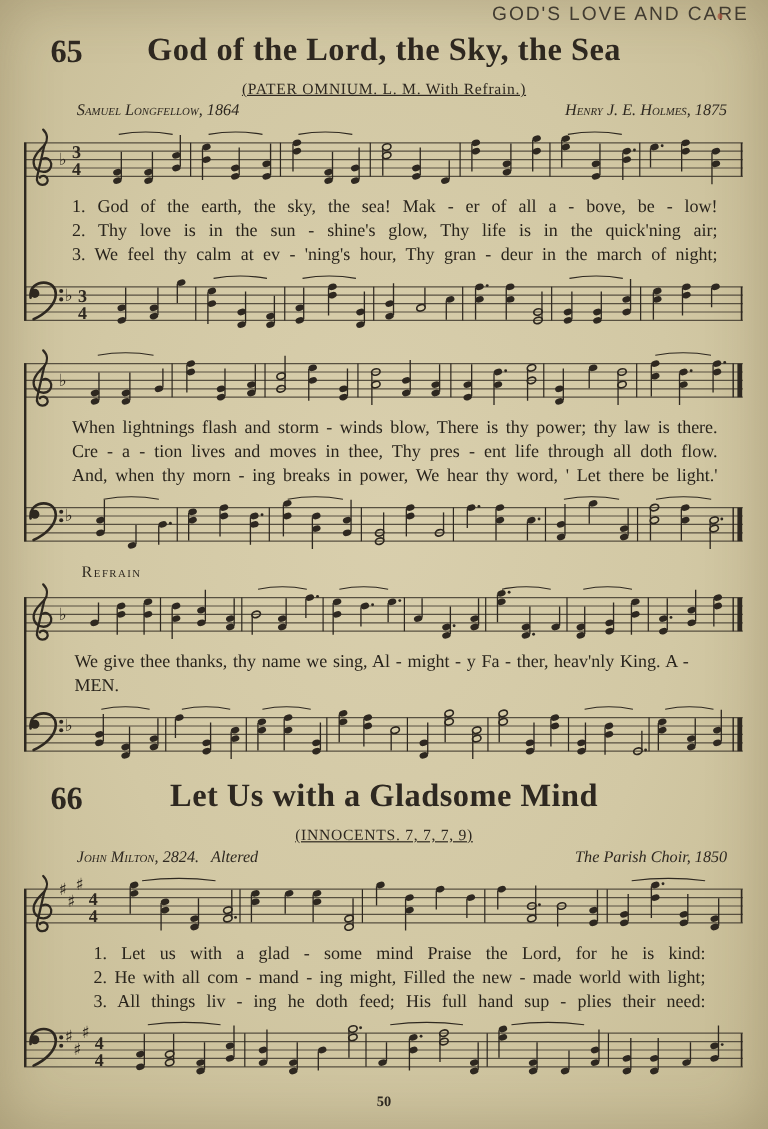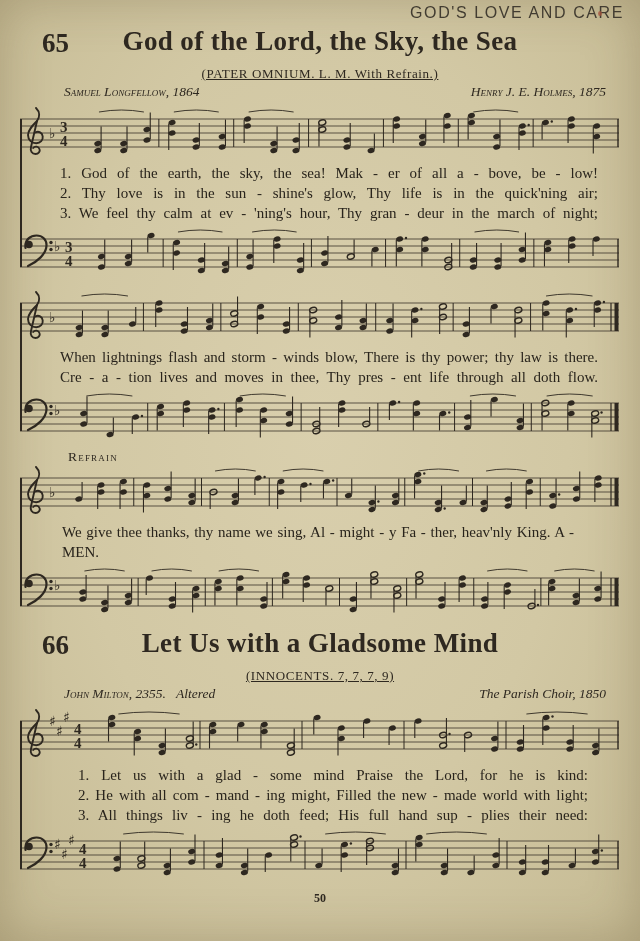--- a/index.html
+++ b/index.html
@@ -316,20 +316,21 @@
           <ellipse cx="577.5379128364713" cy="21" rx="3.6" ry="2.6" transform="rotate(-18 577.5379128364713 21)" fill="#2e2820"></ellipse>
           <line x1="574.2379128364713" y1="15" x2="574.2379128364713" y2="38" stroke="#2e2820" stroke-width="1.1"></line>
           <circle cx="583.9379128364712" cy="13" r="1.2" fill="#2e2820"></circle>
           <path d="M526.0571428571428 7 Q 549.2857142857142 3 572.5142857142857 7" fill="none" stroke="#2e2820" stroke-width="0.9"></path>
           <line x1="591" y1="14" x2="591" y2="42" stroke="#2e2820" stroke-width="1.2"></line>
           <rect x="594.5" y="14" width="4" height="28" fill="#2e2820"></rect>
         </svg>
       <div class="lyrics">
         <div class="lyric-line">When lightnings flash and storm - winds blow, There is thy power; thy law is there.</div>
         <div class="lyric-line">Cre - a - tion lives and moves in thee, Thy pres - ent life through all doth flow.</div>
+        <div class="lyric-line">And, when thy morn - ing breaks in power, We hear thy word, ' Let there be light.'</div>
       </div>
       <svg class="staff" width="600" height="56" viewBox="0 0 600 56">
           <line x1="0" y1="14" x2="599" y2="14" stroke="#4a4336" stroke-width="1" opacity="0.9"></line>
           <line x1="0" y1="21" x2="599" y2="21" stroke="#4a4336" stroke-width="1" opacity="0.9"></line>
           <line x1="0" y1="28" x2="599" y2="28" stroke="#4a4336" stroke-width="1" opacity="0.9"></line>
           <line x1="0" y1="35" x2="599" y2="35" stroke="#4a4336" stroke-width="1" opacity="0.9"></line>
           <line x1="0" y1="42" x2="599" y2="42" stroke="#4a4336" stroke-width="1" opacity="0.9"></line>
           <line x1="1" y1="14" x2="1" y2="42" stroke="#2e2820" stroke-width="1.6"></line>
           <circle cx="9" cy="19.5" r="3.8" fill="#2e2820"></circle>
           <path d="M5.5 23 C4.5 14 11 10.5 16.5 10.5 C22.5 10.5 26.5 14.5 26.5 20 C26.5 29 17 37 8 41" fill="none" stroke="#2e2820" stroke-width="2.2" stroke-linecap="round"></path>
@@ -614,21 +615,21 @@
   </section>
 
   <section>
     <div class="hymn-head h66-head">
       <span class="hymn-number">66</span>
       <h1 class="hymn-title">Let Us with a Gladsome Mind</h1>
     </div>
     <div class="tune-line">(INNOCENTS. 7, 7, 7, 9)</div>
     <div class="byline">
       <span>
-        <span class="sc">John Milton, 2355.</span><span class="note">Altered</span>
+        <span class="sc">John Milton, 2824.</span><span class="note">Altered</span>
       </span>
       <span>The Parish Choir, 1850</span>
     </div>
 
     <div class="system">
       <div class="sysline"></div>
       <svg class="staff" width="600" height="56" viewBox="0 0 600 56">
           <line x1="0" y1="14" x2="599" y2="14" stroke="#4a4336" stroke-width="1" opacity="0.9"></line>
           <line x1="0" y1="21" x2="599" y2="21" stroke="#4a4336" stroke-width="1" opacity="0.9"></line>
           <line x1="0" y1="28" x2="599" y2="28" stroke="#4a4336" stroke-width="1" opacity="0.9"></line>

